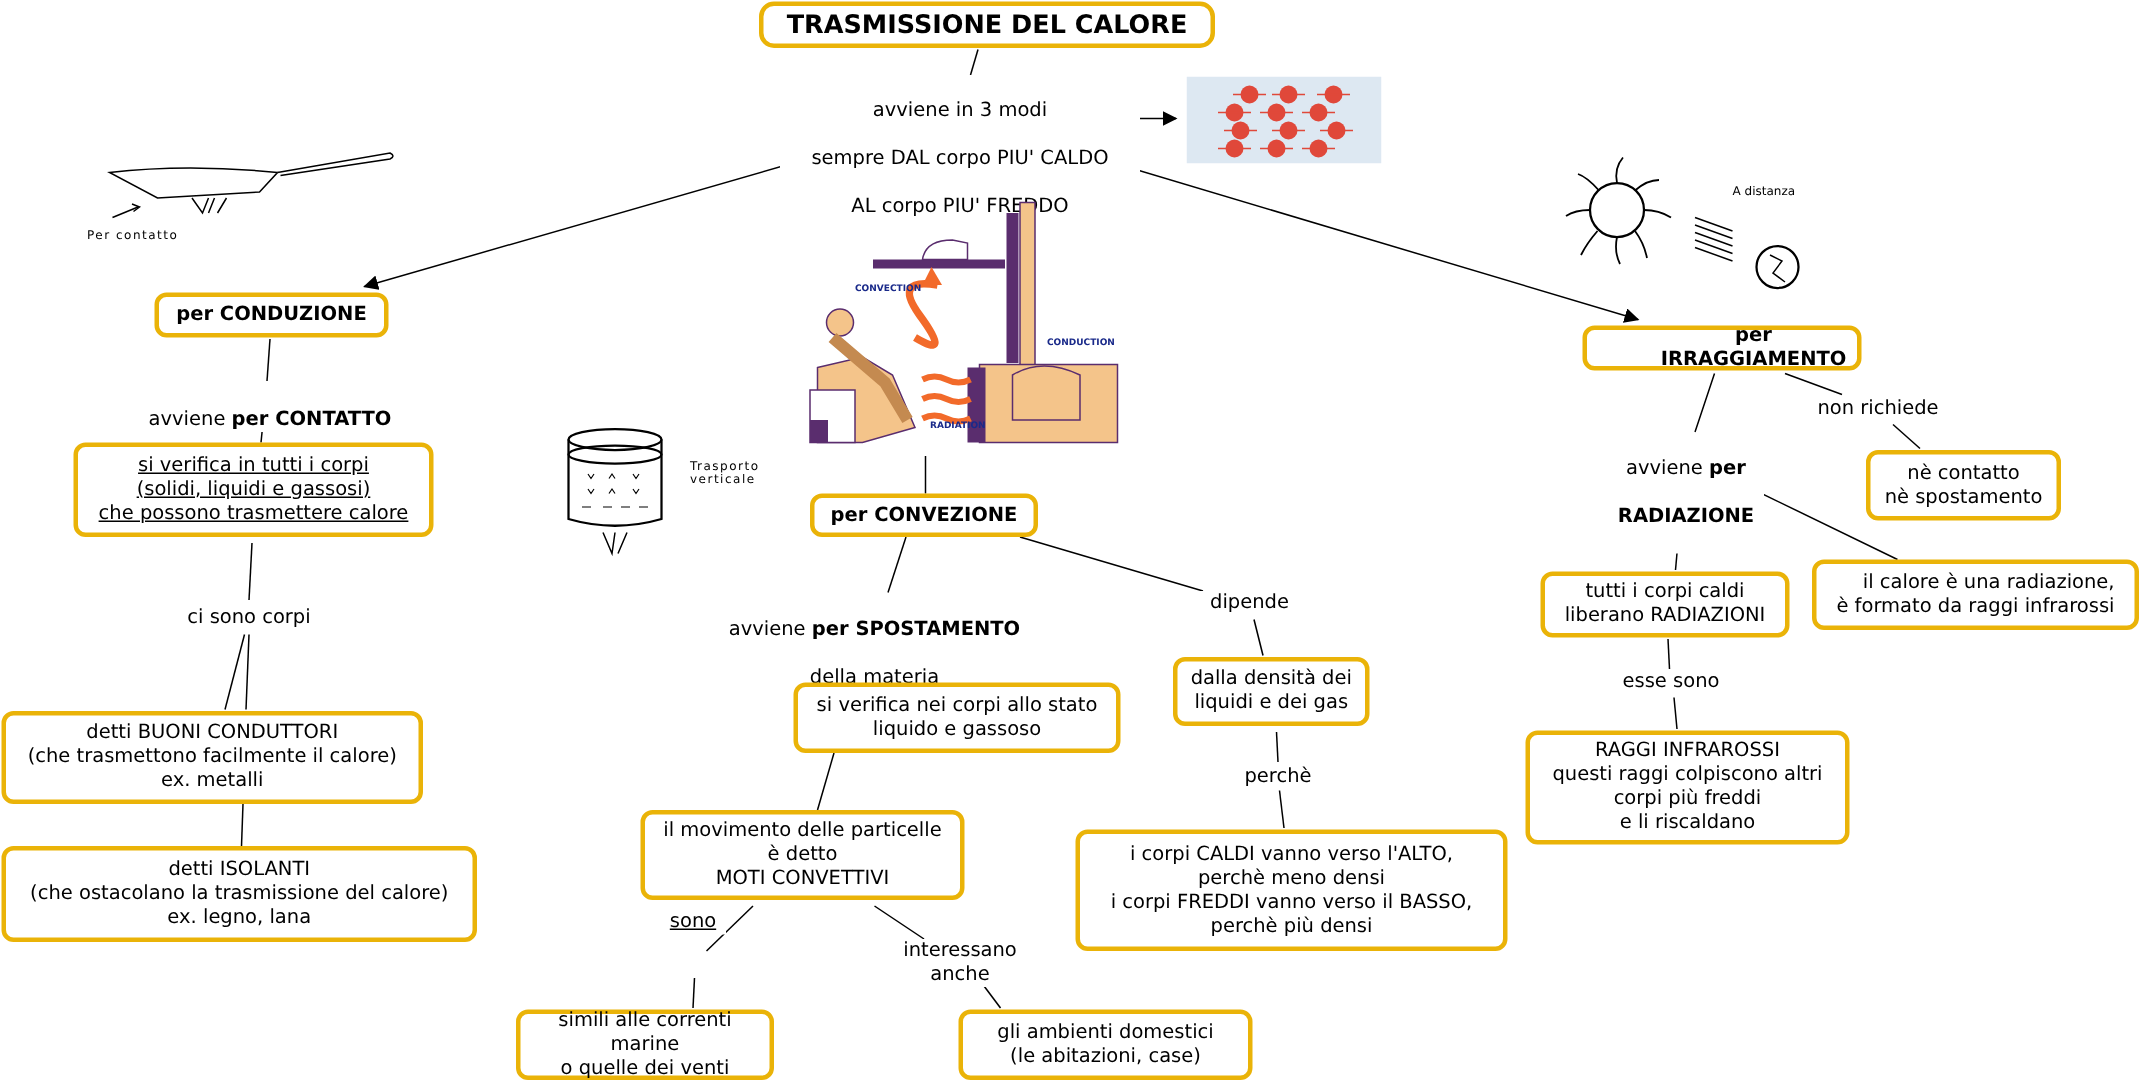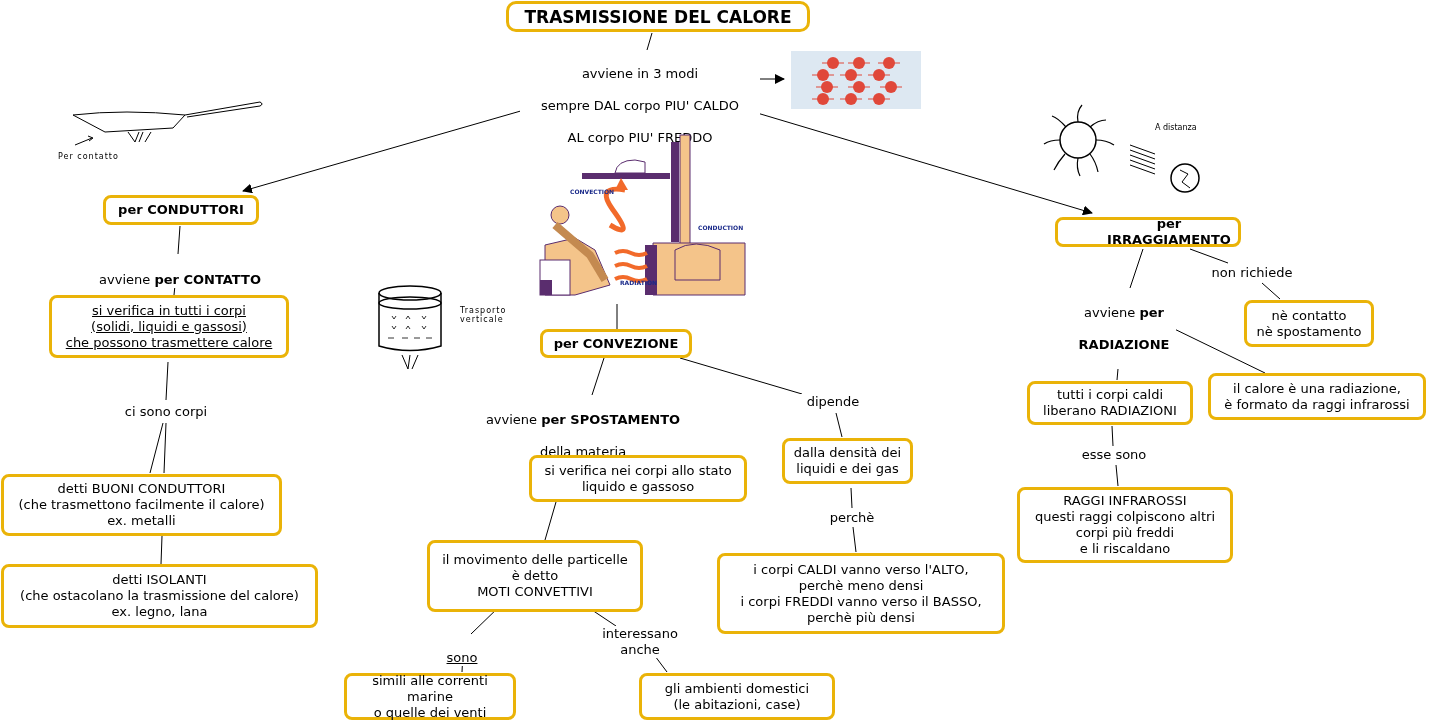--- a/index.html
+++ b/index.html
@@ -104,21 +104,21 @@
 
 <svg class="img" style="left:55px;top:95px;" width="210" height="55" viewBox="0 0 210 55">
   <path d="M18,20 Q70,14 130,20 L118,33 L50,37 Z" fill="#fff" stroke="#000" stroke-width="1"></path>
   <path d="M130,20 L205,7 Q209,9 205,11 L132,22" fill="#fff" stroke="#000"></path>
   <path d="M73,37 L80,47 L84,37 M84,47 L88,37 M90,47 L96,37" stroke="#000" fill="none"></path>
   <line x1="20" y1="50" x2="37" y2="43" stroke="#000"></line>
   <path d="M33,41 L38,43 L34,46" stroke="#000" fill="none"></path>
 </svg>
 <div class="cap" style="left:58px;top:152px;">Per contatto</div>
 
-<div class="node bold" style="left:103px;top:195px;width:156px;height:30px;">per CONDUTTORI</div>
+<div class="node bold" style="left:103px;top:195px;width:156px;height:30px;">per CONDUZIONE</div>
 <div class="label" style="left:80px;top:256px;width:200px;">
   <span>avviene </span><b>per CONTATTO</b>
 </div>
 <div class="node" style="left:49px;top:295px;width:240px;height:63px;text-decoration:underline;">si verifica in tutti i corpi
 (solidi, liquidi e gassosi)
 che possono trasmettere calore</div>
 <div class="label" style="left:110px;top:404px;width:112px;">ci sono corpi</div>
 <div class="node" style="left:1px;top:474px;width:281px;height:62px;">detti BUONI CONDUTTORI
 (che trasmettono facilmente il calore)
 ex. metalli</div>
@@ -165,24 +165,24 @@
   <text x="85" y="155" font-size="6" font-weight="bold" fill="#1a2a8a" font-family="DejaVu Sans, sans-serif">RADIATION</text>
 </svg>
 
 <div class="node bold" style="left:540px;top:329px;width:152px;height:29px;">per CONVEZIONE</div>
 <div class="label" style="left:470px;top:396px;width:226px;">
   <div><span>avviene </span><b>per SPOSTAMENTO</b></div>
   <div>della materia</div>
 </div>
 <div class="node" style="left:529px;top:455px;width:218px;height:47px;">si verifica nei corpi allo stato
 liquido e gassoso</div>
-<div class="node" style="left:427px;top:540px;width:216px;height:72px;">il movimento delle particelle
+<div class="node" style="left:427px;top:540px;width:216px;height:60px;">il movimento delle particelle
 è detto
 MOTI CONVETTIVI</div>
-<div class="label" style="left:440px;top:650px;width:44px;text-decoration:underline;">sono</div>
+<div class="label" style="left:440px;top:607px;width:44px;text-decoration:underline;">sono</div>
 <div class="node" style="left:344px;top:673px;width:172px;height:47px;">simili alle correnti marine
 o quelle dei venti</div>
 <div class="label" style="left:592px;top:626px;width:96px;">interessano
 anche</div>
 <div class="node" style="left:639px;top:673px;width:196px;height:47px;">gli ambienti domestici
 (le abitazioni, case)</div>
 <div class="label" style="left:798px;top:394px;width:70px;">dipende</div>
 <div class="node" style="left:782px;top:438px;width:131px;height:46px;">dalla densità dei
 liquidi e dei gas</div>
 <div class="label" style="left:822px;top:510px;width:60px;">perchè</div>
@@ -218,19 +218,19 @@
 <div class="node bold" style="left:1055px;top:217px;width:186px;height:30px;padding-left:48px;">per IRRAGGIAMENTO</div>
 <div class="label" style="left:1200px;top:265px;width:104px;">non richiede</div>
 <div class="node" style="left:1244px;top:300px;width:130px;height:47px;">nè contatto
 nè spostamento</div>
 <div class="label" style="left:1072px;top:289px;width:104px;">
   <div><span>avviene </span><b>per</b></div>
   <div style="font-weight:bold;">RADIAZIONE</div>
 </div>
 <div class="node" style="left:1027px;top:381px;width:166px;height:44px;">tutti i corpi caldi
 liberano RADIAZIONI</div>
-<div class="node" style="left:1208px;top:373px;width:218px;height:47px;">il calore è una radiazione,
+<div class="node" style="left:1208px;top:373px;width:218px;height:47px;text-align:right;">il calore è una radiazione,
 è formato da raggi infrarossi</div>
 <div class="label" style="left:1072px;top:447px;width:84px;">esse sono</div>
 <div class="node" style="left:1017px;top:487px;width:216px;height:76px;">RAGGI INFRAROSSI
 questi raggi colpiscono altri
 corpi più freddi
 e li riscaldano</div>
 
 </body></html>

